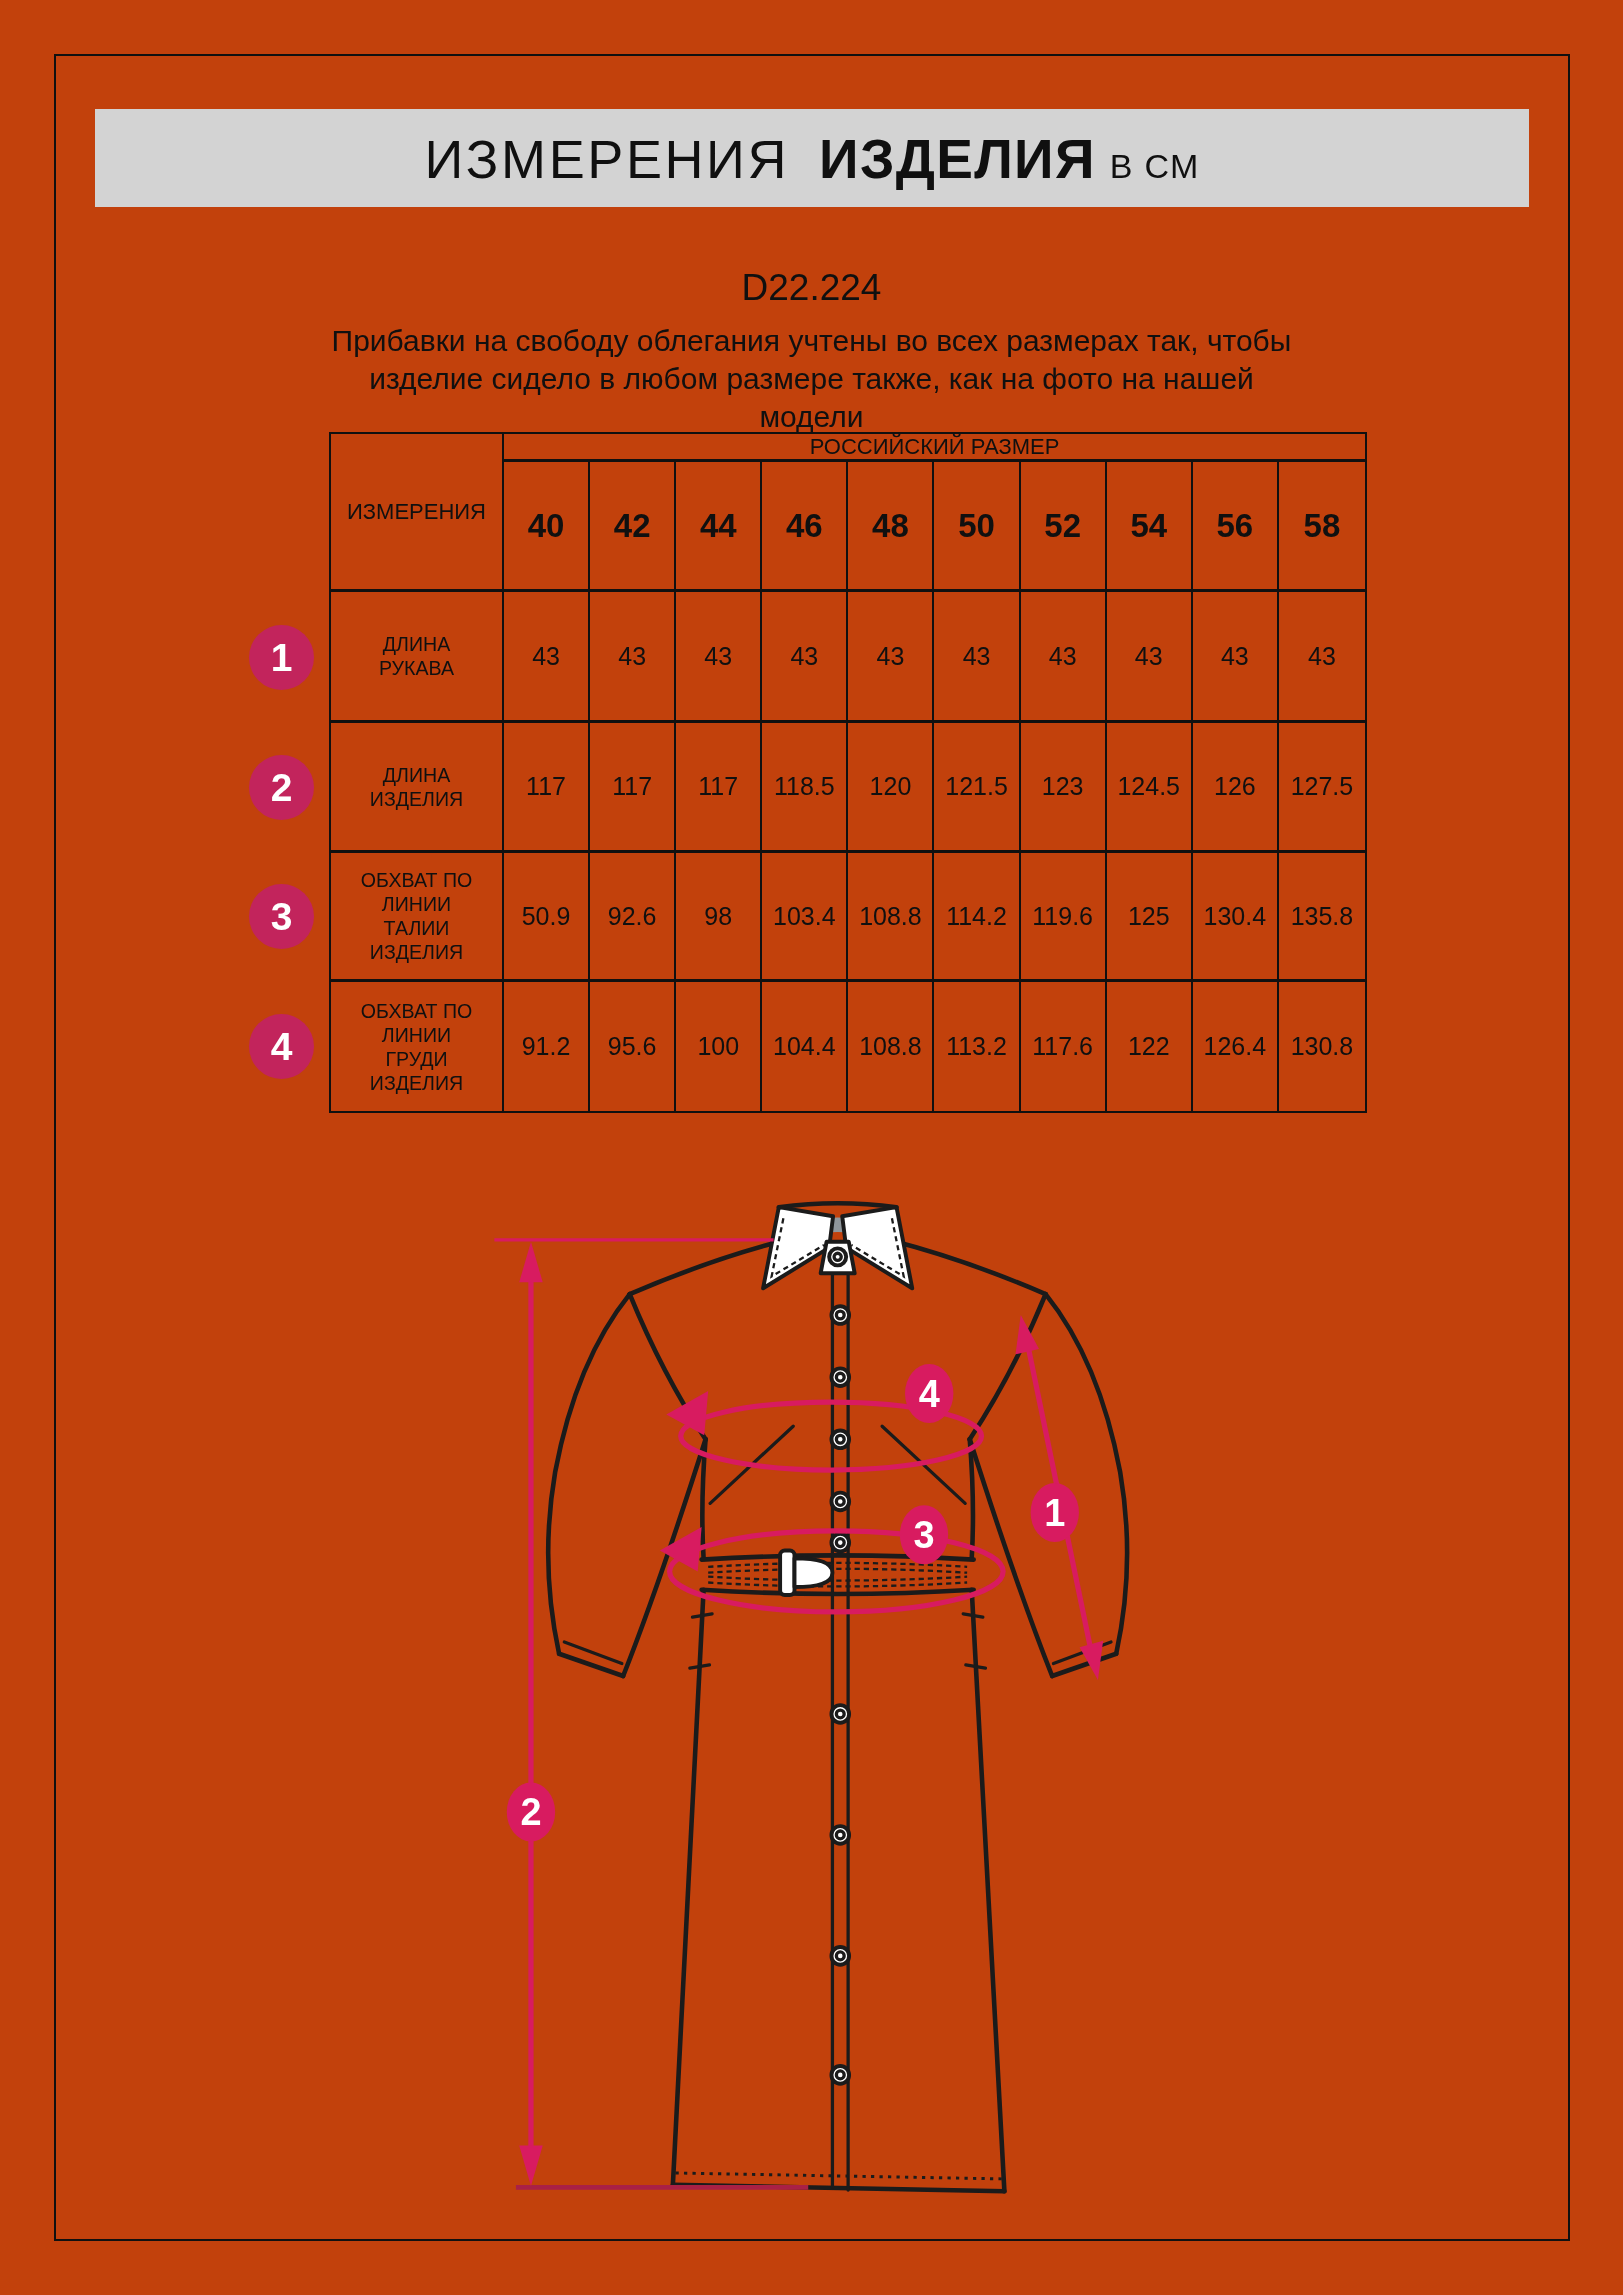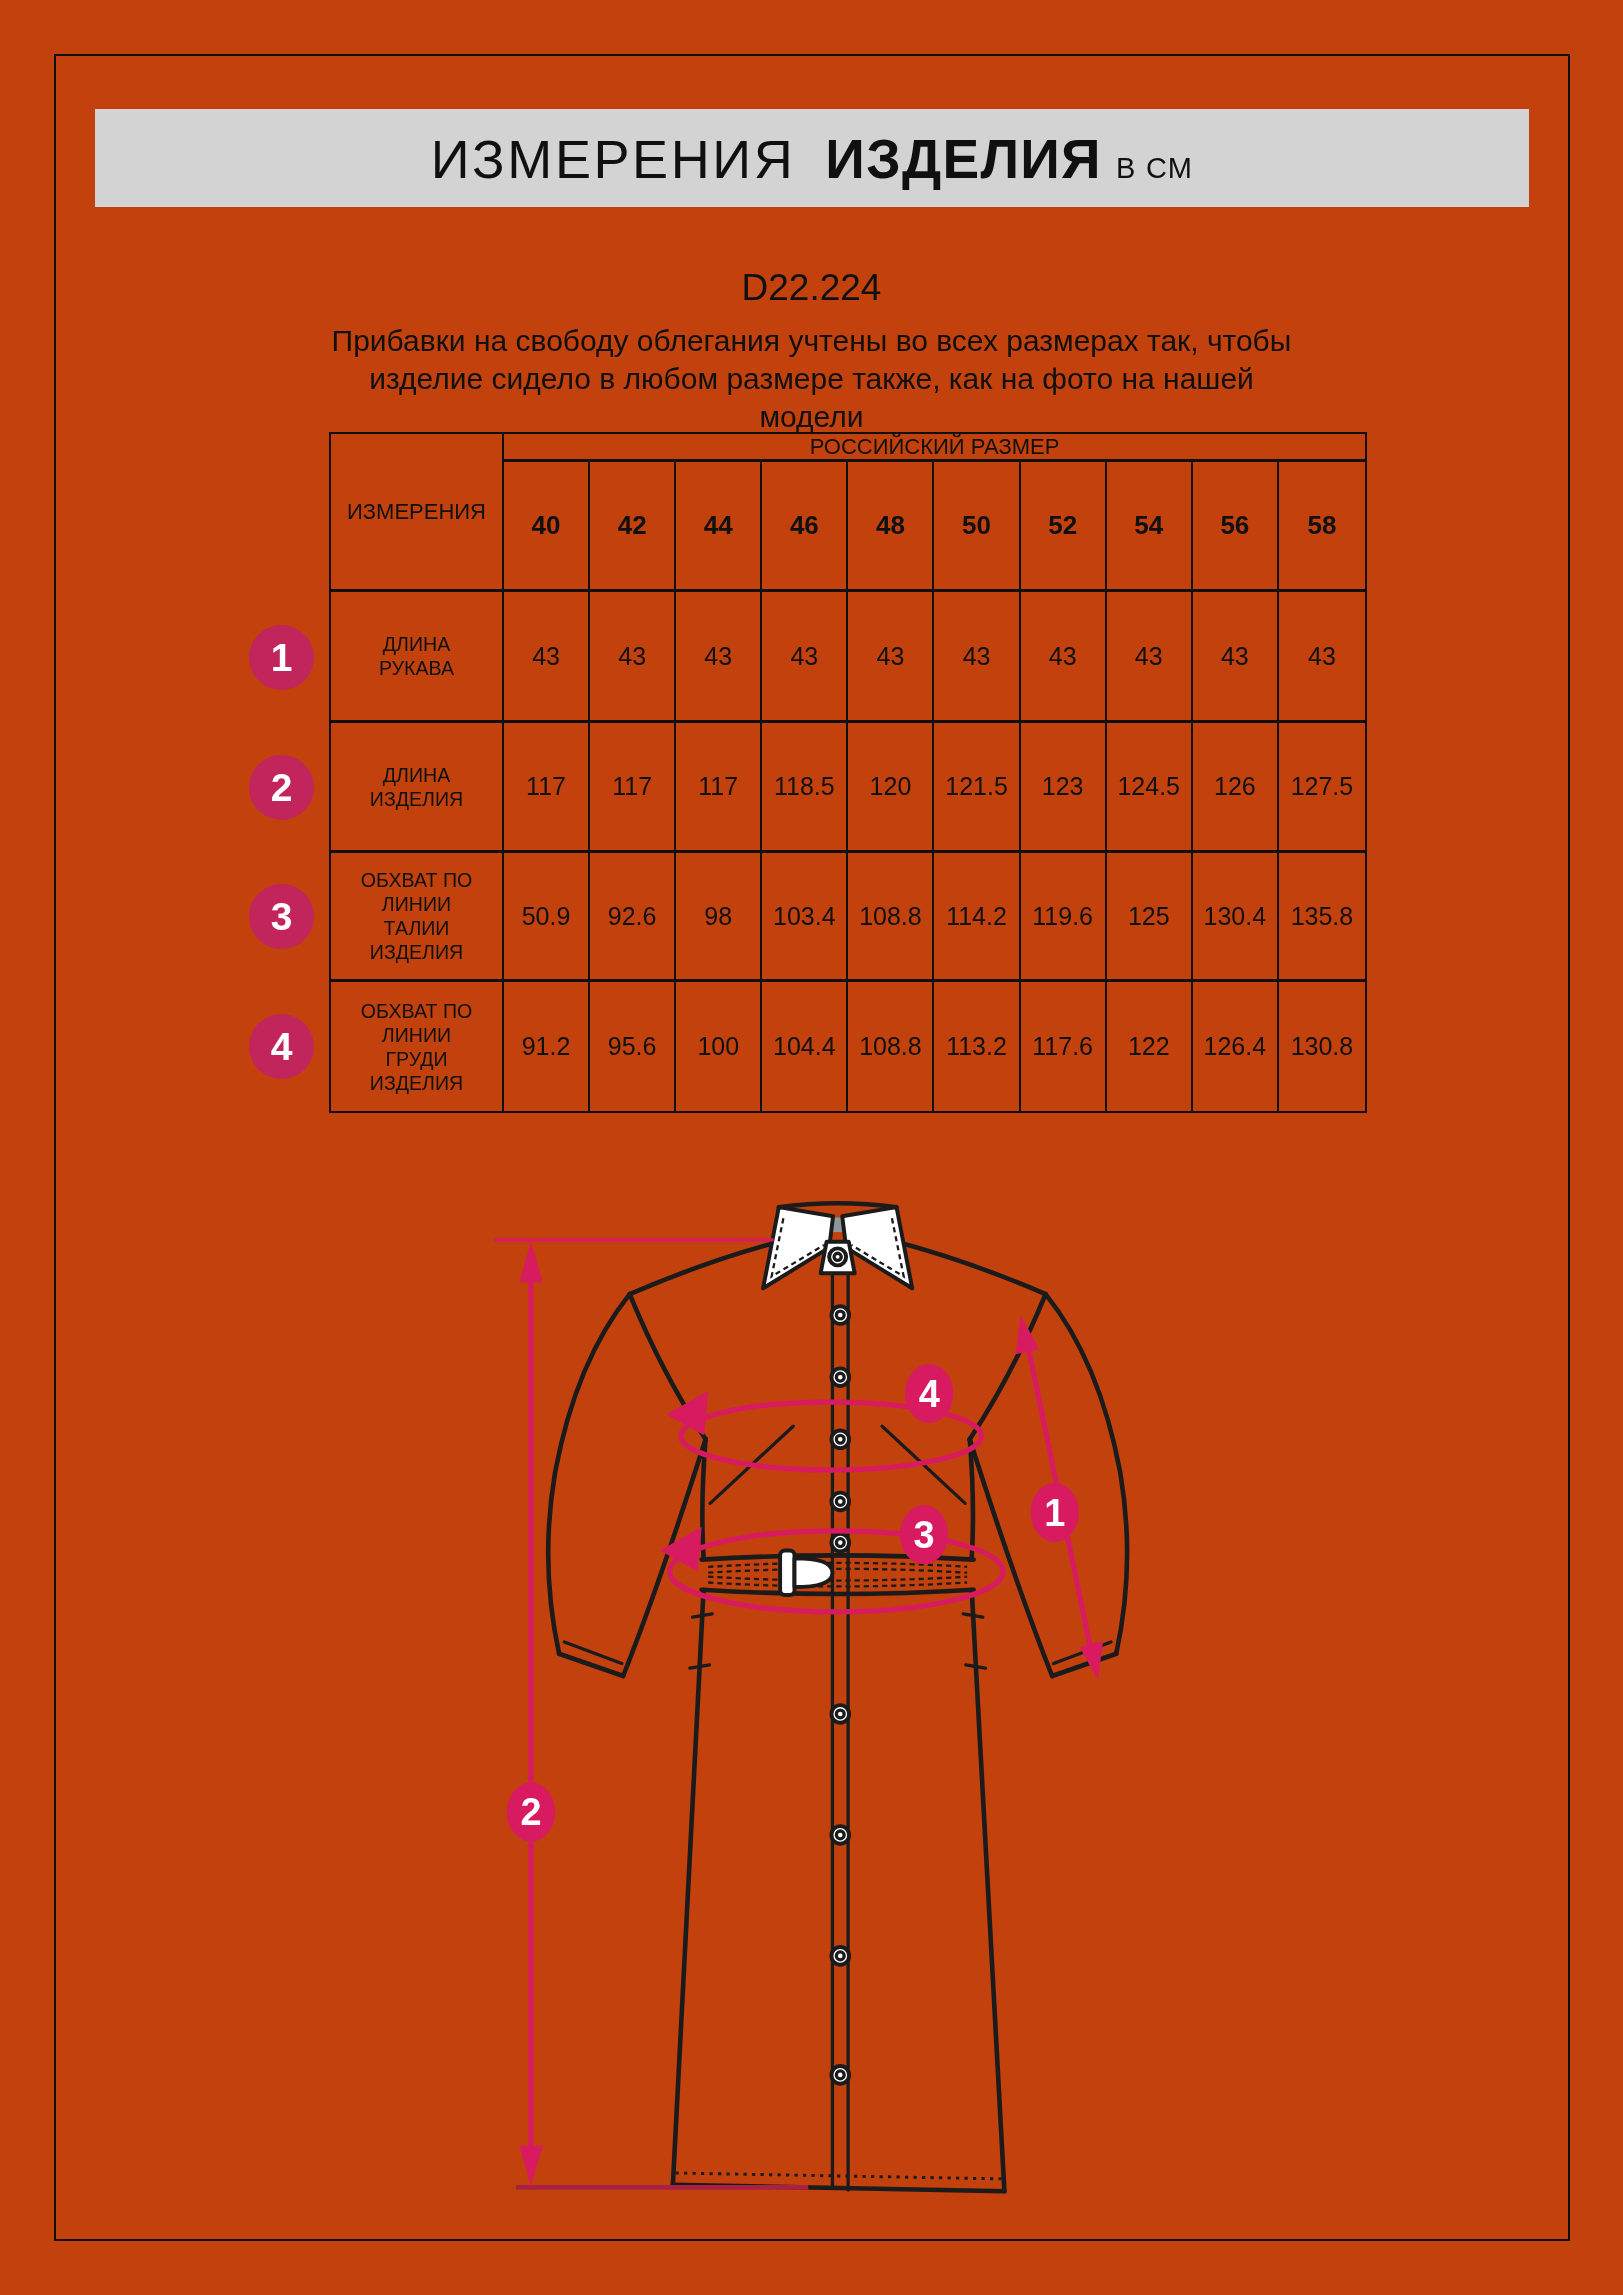--- a/index.html
+++ b/index.html
@@ -5,35 +5,35 @@
   html,body{margin:0;padding:0;background:#ffffff;}
   .page{position:relative;width:1623px;height:2295px;background:#c2410c;overflow:hidden;
         font-family:"Liberation Sans","DejaVu Sans",sans-serif;color:#101010;}
   .frame{position:absolute;left:54px;top:54px;width:1516px;height:2187px;
          border:2.6px solid #101010;box-sizing:border-box;}
   .title-bar{position:absolute;left:95px;top:109px;width:1434px;height:98px;
              background:var(--title-bar-bg,#d3d3d3);display:flex;align-items:baseline;
              justify-content:center;padding-top:18.3px;box-sizing:border-box;}
   .title-w1{font-size:54px;font-weight:400;letter-spacing:2.6px;}
   .title-w2{font-size:55px;font-weight:700;letter-spacing:1.3px;margin-left:30px;}
-  .title-unit{font-size:29px;font-weight:400;margin-left:14px;letter-spacing:1.3px;}
+  .title-unit{font-size:34px;font-weight:400;margin-left:14px;letter-spacing:1.3px;}
   .code{position:absolute;left:0;top:267px;width:100%;text-align:center;font-size:37px;}
   .intro{position:absolute;left:0;top:322px;width:100%;text-align:center;
          font-size:30px;line-height:38px;}
   .size-table{position:absolute;left:329px;top:432px;width:1038px;height:681px;
               box-sizing:border-box;border:2.6px solid #101010;display:grid;
               grid-template-columns:173px repeat(10,1fr);
               grid-template-rows:28px 130px 131px 130px 129px auto;}
   .cell{display:flex;align-items:center;justify-content:center;text-align:center;
         border-right:2px solid #101010;border-bottom:3.3px solid #101010;box-sizing:border-box;}
   .cell.lastcol{border-right:none;}
   .cell.lastrow{border-bottom:none;}
   .measure-head{grid-column:1;grid-row:1/3;font-size:22px;}
   .group-head{grid-column:2/12;grid-row:1;font-size:22px;border-right:none;}
-  .size-num{font-size:26px;font-weight:700;}
+  .size-num{font-size:33px;font-weight:700;}
   .row-label{font-size:19.6px;line-height:24px;}
   .val{font-size:25px;}
   .row-badge{position:absolute;left:249px;width:65px;height:65px;border-radius:50%;
              background:var(--badge-fill,#c2245c);color:#fff;display:flex;align-items:center;
              justify-content:center;font-size:39px;font-weight:700;}
   .note{position:absolute;left:0;top:1146px;width:100%;text-align:center;
         font-size:24px;font-weight:700;letter-spacing:0.7px;}
   .diagram{position:absolute;left:478px;top:1197px;width:667px;height:1011px;}
   .g-line{stroke:#1b1b1b;stroke-width:7;fill:none;stroke-linecap:round;stroke-linejoin:round;}
   .g-thin{stroke:#1b1b1b;stroke-width:5;fill:none;stroke-linecap:round;}

